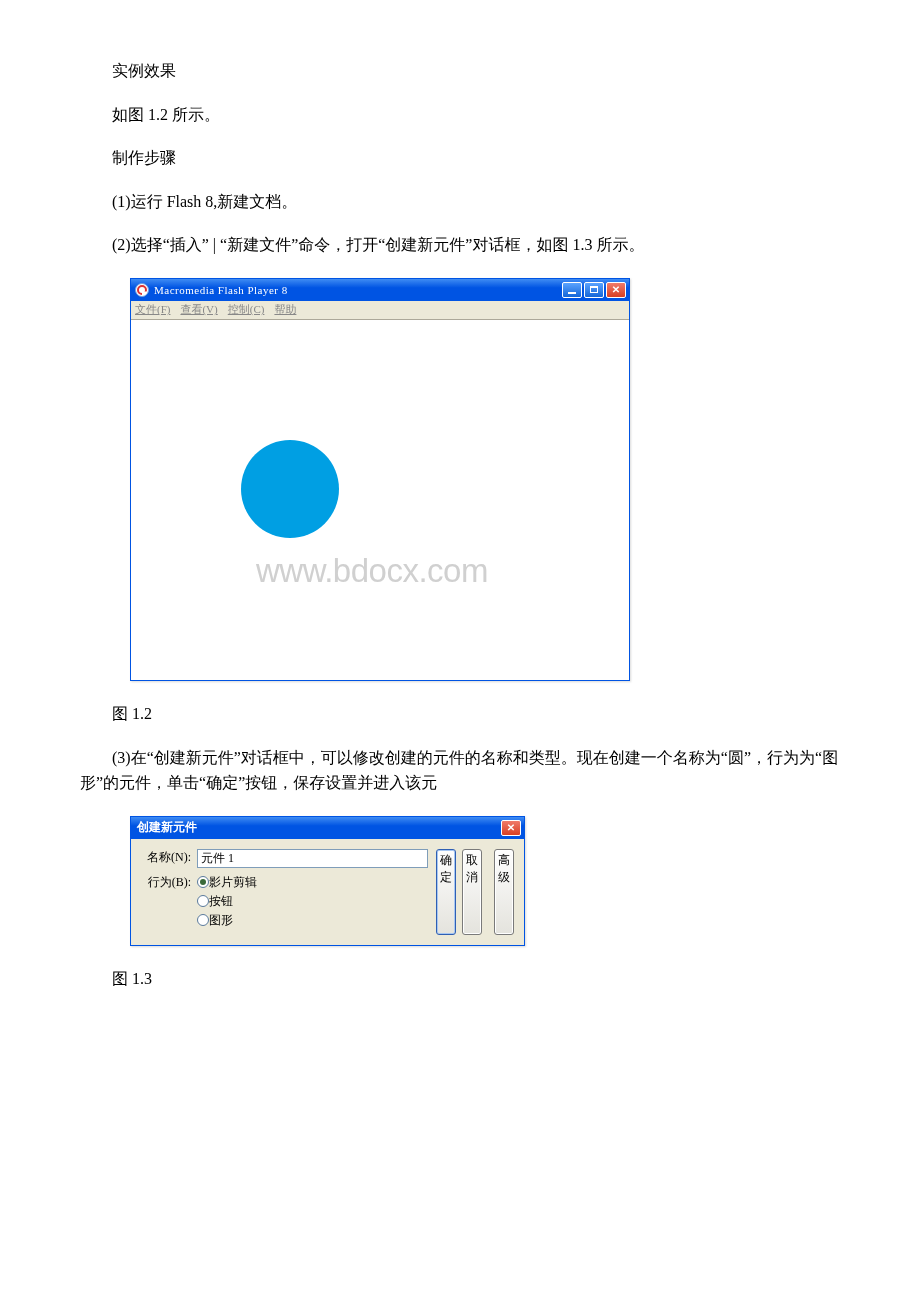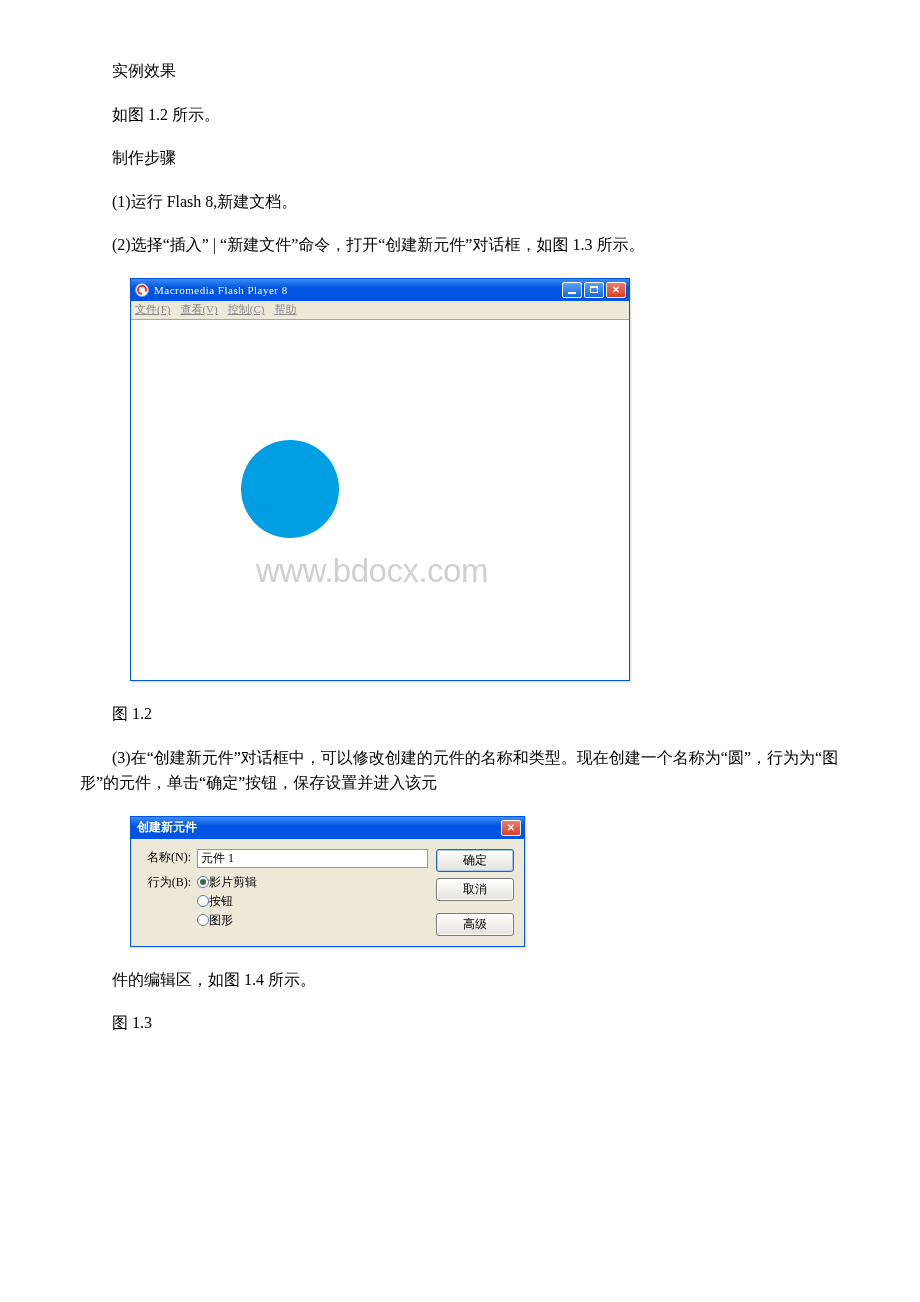--- a/index.html
+++ b/index.html
@@ -170,21 +170,21 @@
       align-items: center;
       justify-content: center;
       background: #fff;
     }
     .radio.checked::after {
       content: "";
       width: 6px; height: 6px;
       background: #3a6a3a;
       border-radius: 50%;
     }
-    .dlg-right { display: flex; flex-direction: column; gap: 6px; width: 78px; align-items: stretch; }
+    .dlg-right { display: flex; flex-direction: row; gap: 6px; width: 78px; align-items: stretch; }
     .dlg-right .spacer { flex: 1; }
     .dlg-btn {
       border: 1px solid #7a7a7a;
       border-radius: 3px;
       background: linear-gradient(to bottom, #fefefe, #e4e3dd);
       padding: 2px 0;
       text-align: center;
       font-size: 12px;
       font-family: "SimSun", serif;
       box-shadow: inset 0 0 0 1px #fff;
@@ -273,15 +273,14 @@
         <div class="dlg-btn primary">确定</div>
         <div class="dlg-btn">取消</div>
         <div class="spacer"></div>
         <div class="dlg-btn">高级</div>
       </div>
     </div>
   </div>
 </div>
 
 <div class="content">
-  <p>件的编辑区，如图 1.4 所示。</p>
   <p>图 1.3</p>
 </div>
 
 </body></html>

